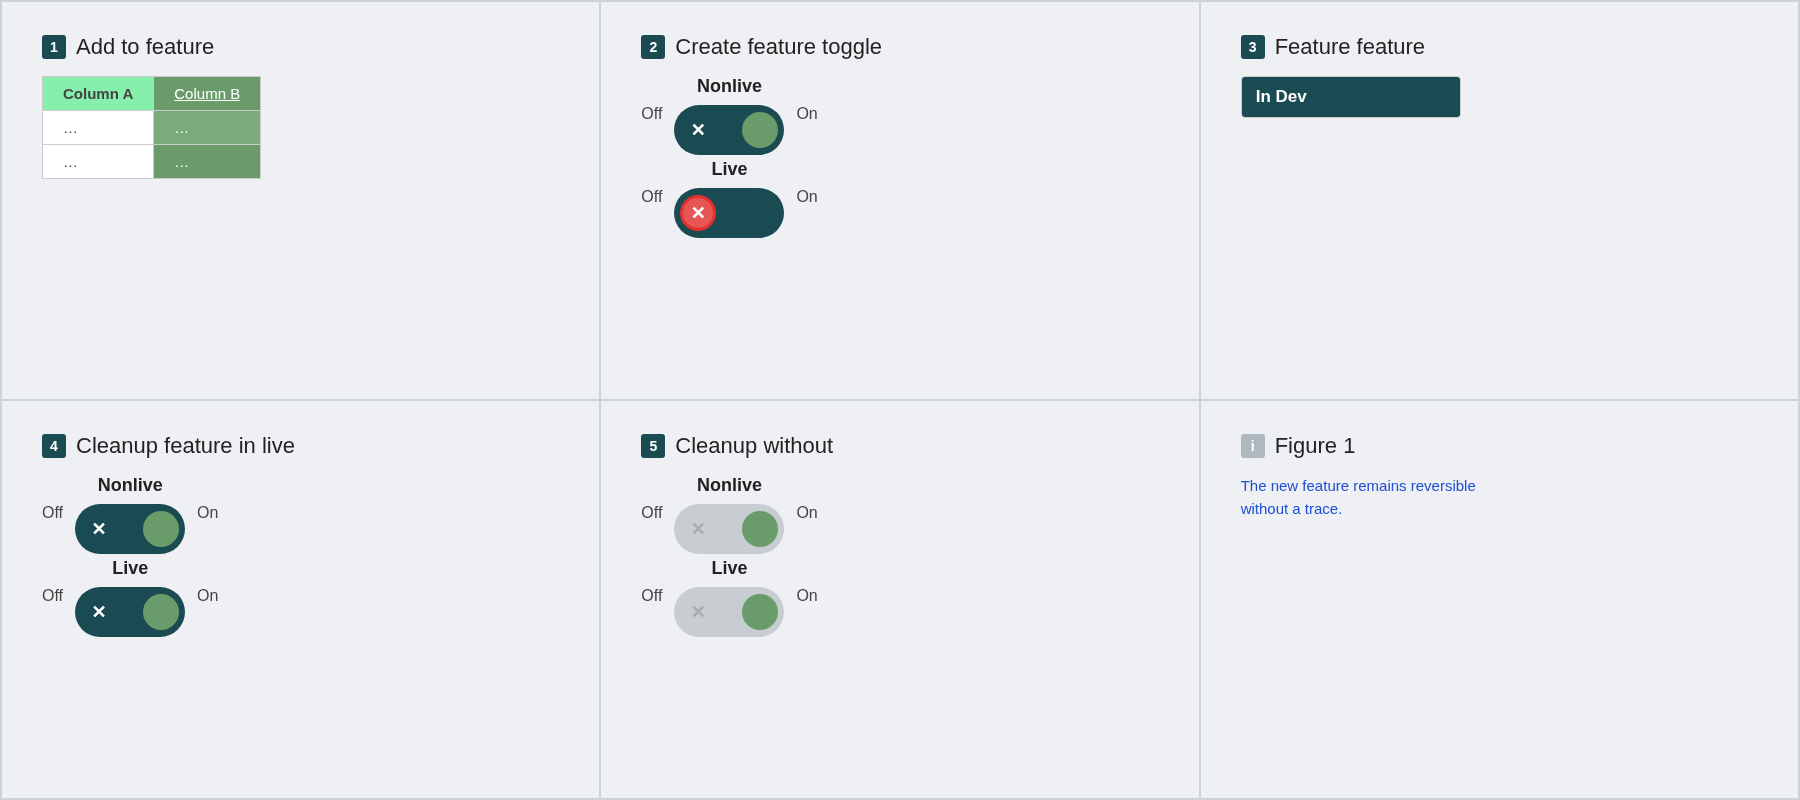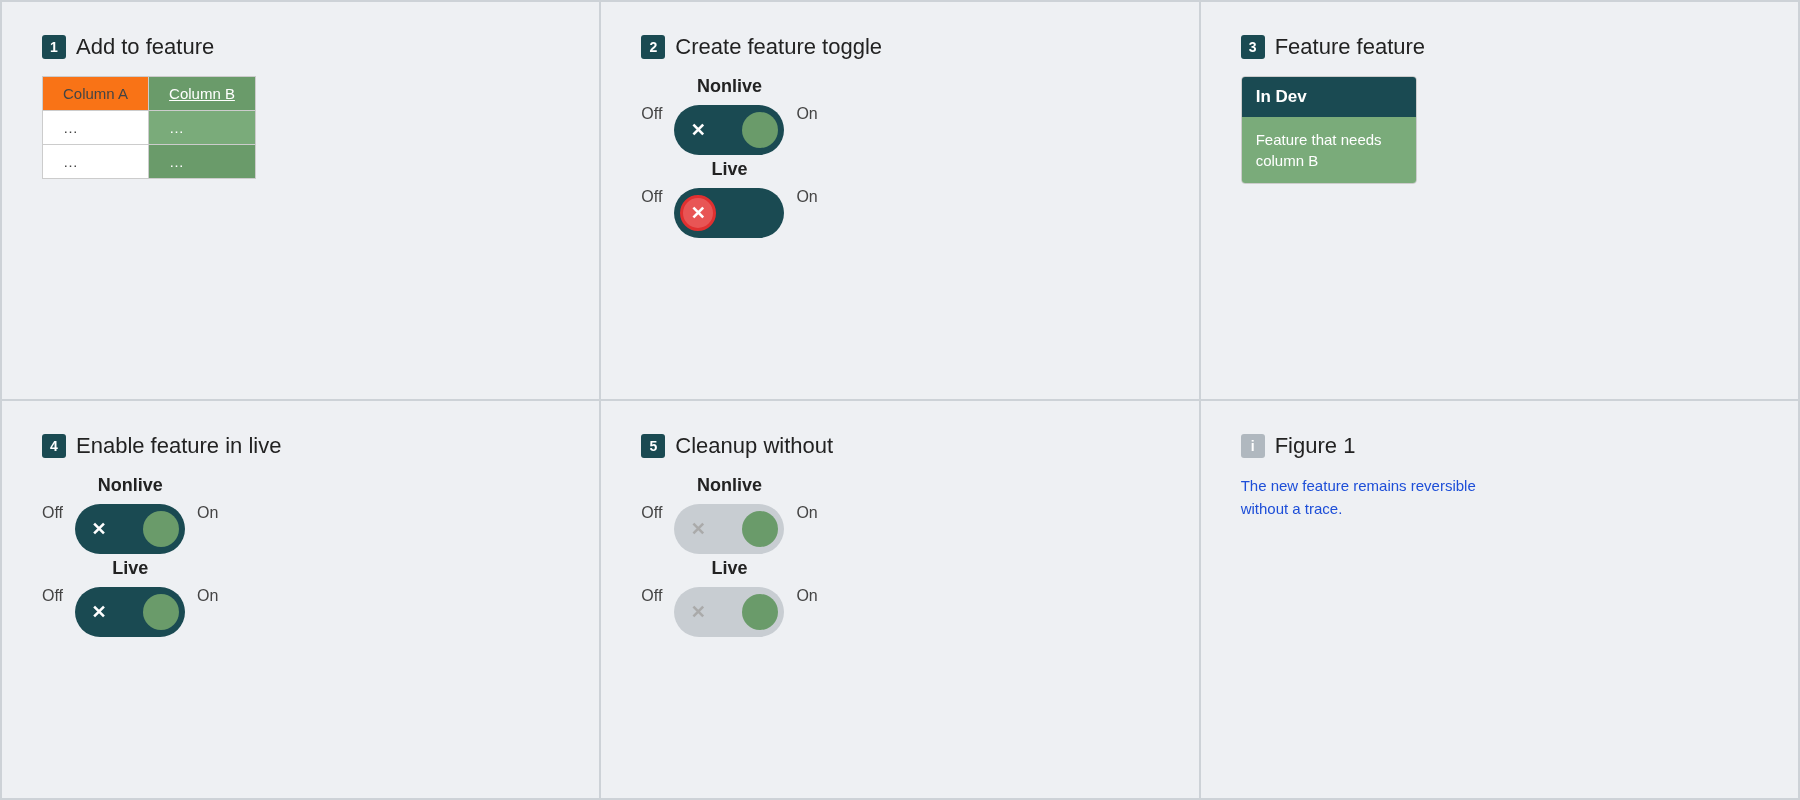--- a/index.html
+++ b/index.html
@@ -70,23 +70,23 @@
       background: white;
     }
     .db-table th, .db-table td {
       border: 1px solid #ccc;
       padding: 8px 20px;
       font-size: 15px;
       color: #444;
       min-width: 90px;
     }
     .db-table th.col-a {
-      background: #f97316;
+      background: #86efac;
       color: #444;
-      font-weight: 400;
+      font-weight: 700;
     }
     .db-table th.col-b {
       background: #6a9b6a;
       color: white;
       font-weight: 500;
       text-decoration: underline;
     }
     .db-table td.col-b {
       background: #7aab7a;
       color: white;
@@ -154,21 +154,21 @@
     }
     .toggle-circle {
       width: 36px;
       height: 36px;
       border-radius: 50%;
       background: #6a9b6a;
     }
 
     
     .feature-card {
-      width: 176px;
+      width: 220px;
       border: 1px solid #ccc;
       border-radius: 4px;
       overflow: hidden;
     }
     .feature-card-header {
       background: #1a4a52;
       color: white;
       padding: 10px 14px;
       font-size: 17px;
       font-weight: 600;
@@ -249,28 +249,27 @@
     </div>
   </div>
 
   <div class="cell">
     <div class="cell-title">
       <div class="step-badge">3</div>
       <span>Feature feature</span>
     </div>
     <div class="feature-card">
       <div class="feature-card-header">In Dev</div>
-      <div class="feature-card-body">Feature that needs column B</div>
     </div>
   </div>
 
   <div class="cell">
     <div class="cell-title">
       <div class="step-badge">4</div>
-      <span>Enable feature in live</span>
+      <span>Cleanup feature in live</span>
     </div>
     <div class="toggle-section">
       <div class="toggle-group">
         <div class="toggle-label-text">Nonlive</div>
         <div class="toggle-row">
           <span>Off</span>
           <div class="toggle-track dark-teal">
             <div class="toggle-x">✕</div>
             <div class="toggle-circle"></div>
           </div>

